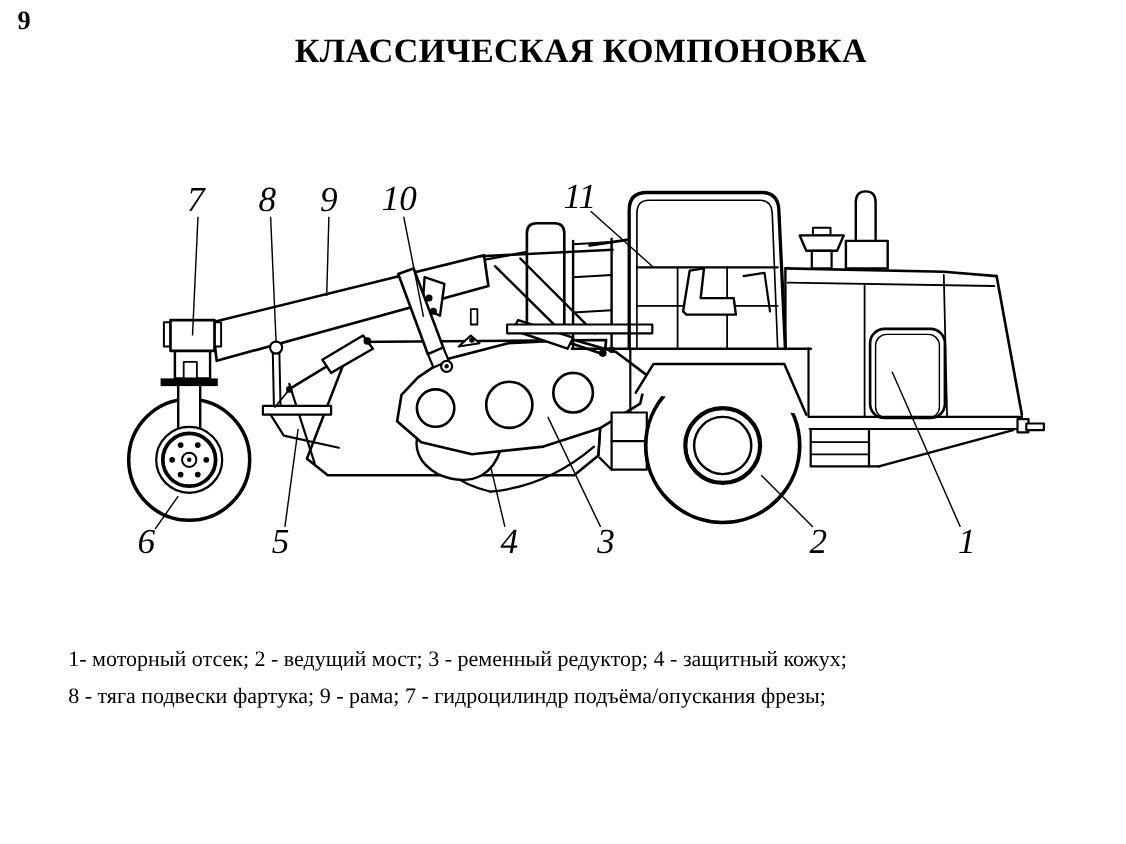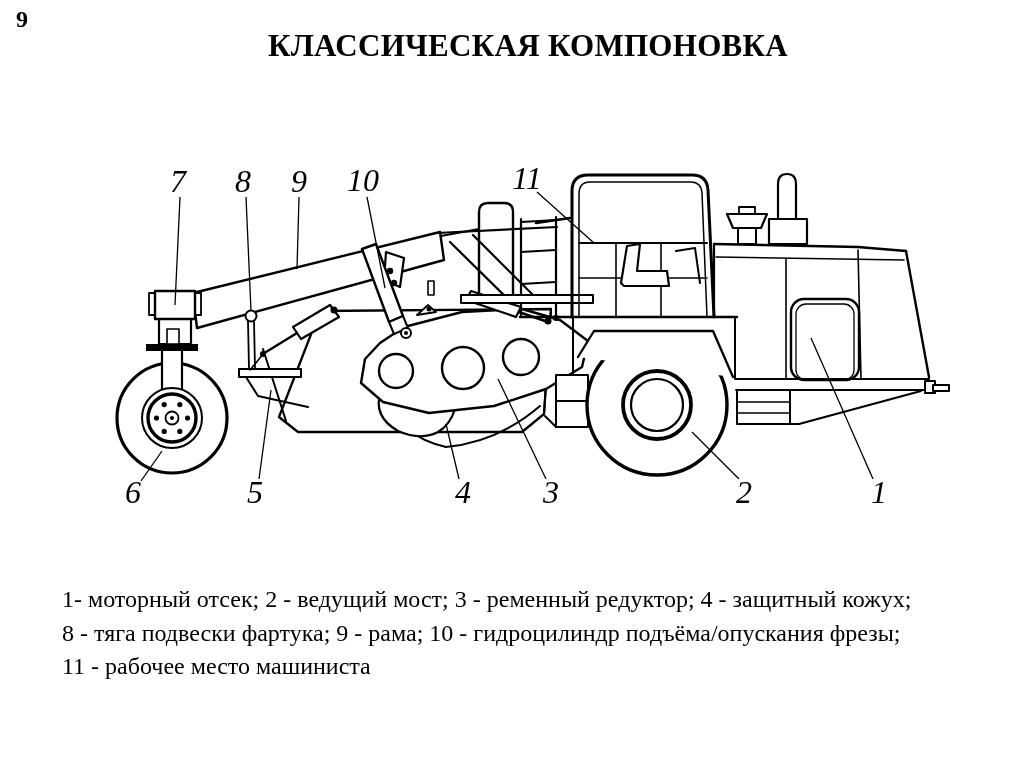--- a/index.html
+++ b/index.html
@@ -6,21 +6,21 @@
   .slide{
     position:relative;width:1024px;height:767px;background:#ffffff;
     font-family:"Liberation Serif","DejaVu Serif",serif;color:#000;overflow:hidden;
   }
   .page-num{position:absolute;left:16px;top:6px;font-size:24px;font-weight:bold;}
   .title{
     position:absolute;top:8px;left:0;width:100%;text-align:center;
     font-size:31px;font-weight:bold;line-height:43px;margin:16px;letter-spacing:.3px;
   }
   .figure-svg{position:absolute;left:0;top:0;width:1024px;height:767px;}
-  .legend{position:absolute;left:62px;top:583px;width:930px;font-size:24px;line-height:33.5px;}
+  .legend{position:absolute;left:62px;top:583px;width:930px;font-size:20px;line-height:33.5px;}
   .legend p{margin:0;}
   .callout{
     font-style:italic;font-size:32px;
     font-family:"Liberation Serif","DejaVu Serif",serif;
     text-anchor:middle;fill:#000;
   }
   .ink{stroke:#000;fill:none;stroke-linejoin:round;stroke-linecap:round;}
   .wf{fill:#ffffff;}
   .bk{fill:#000000;}
 </style>
@@ -237,17 +237,16 @@
       <text class="callout" x="178" y="192">7</text>
       <text class="callout" x="243" y="192">8</text>
       <text class="callout" x="299" y="192">9</text>
       <text class="callout" x="363" y="191">10</text>
       <text class="callout" x="527" y="189">11</text>
     </g>
   </svg>
 
   <div class="legend">
     <p>1- моторный отсек; 2 - ведущий мост; 3 - ременный редуктор; 4 - защитный кожух;</p>
-    <p>8 - тяга подвески фартука; 9 - рама; 10 - гидроцилиндр подъёма/опускания фрезы;</p>
-    <p>11 - рабочее место машиниста</p>
+    <p>8 - тяга подвески фартука; 9 - рама; 7 - гидроцилиндр подъёма/опускания фрезы;</p>
   </div>
 
 </div>
 
 </body></html>

